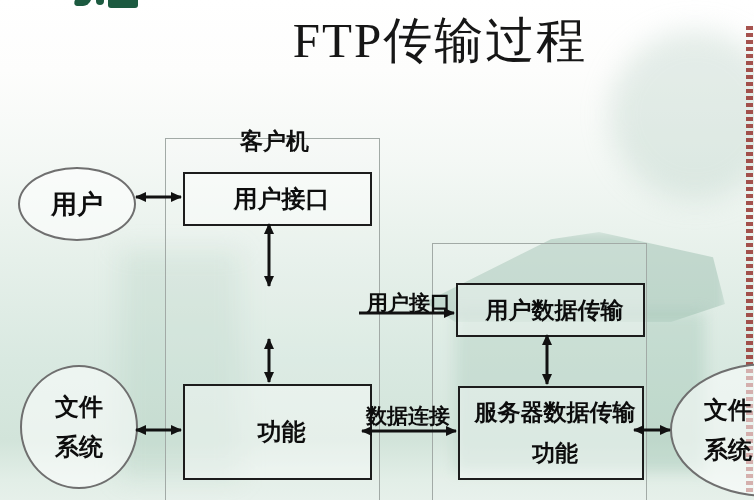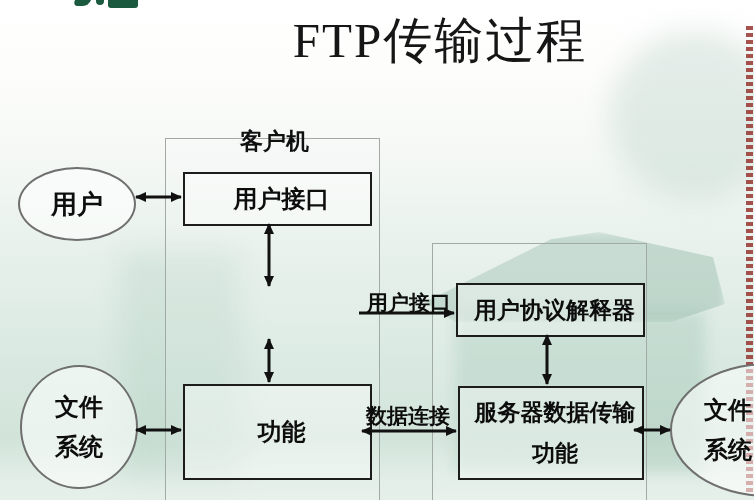--- a/index.html
+++ b/index.html
@@ -99,21 +99,21 @@
   <div class="box user-interface">
     <span>用户接口</span>
   </div>
 
 
   <div class="box user-dtp">
     <span>功能</span>
   </div>
 
   <div class="box server-pi">
-    <span>用户协议解释器</span>
+    <span>用户数据传输</span>
   </div>
 
   <div class="box server-dtp">
     <span>服务器数据传输</span>
     <span>功能</span>
   </div>
 
   <div class="ellipse fs-left">
     <span>文件</span>
     <span>系统</span>

